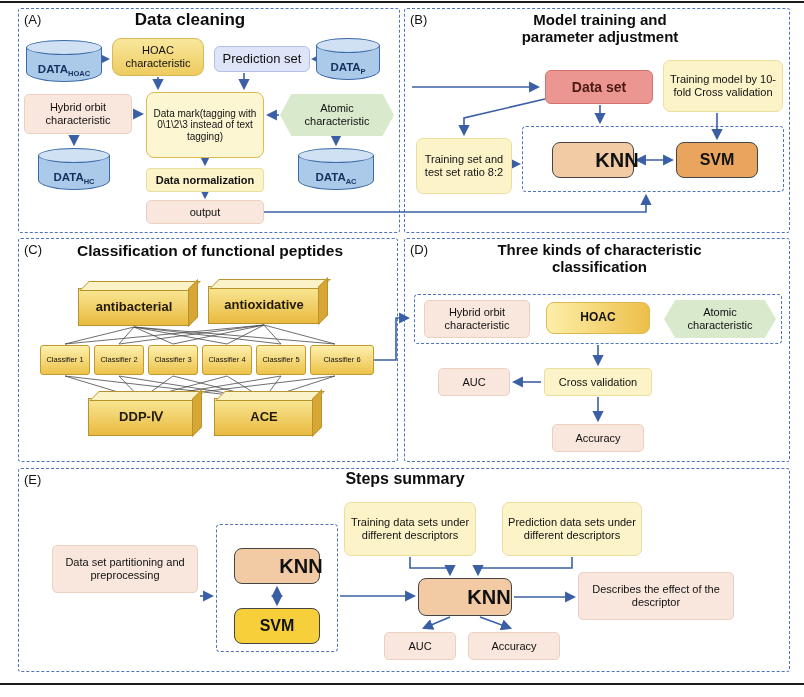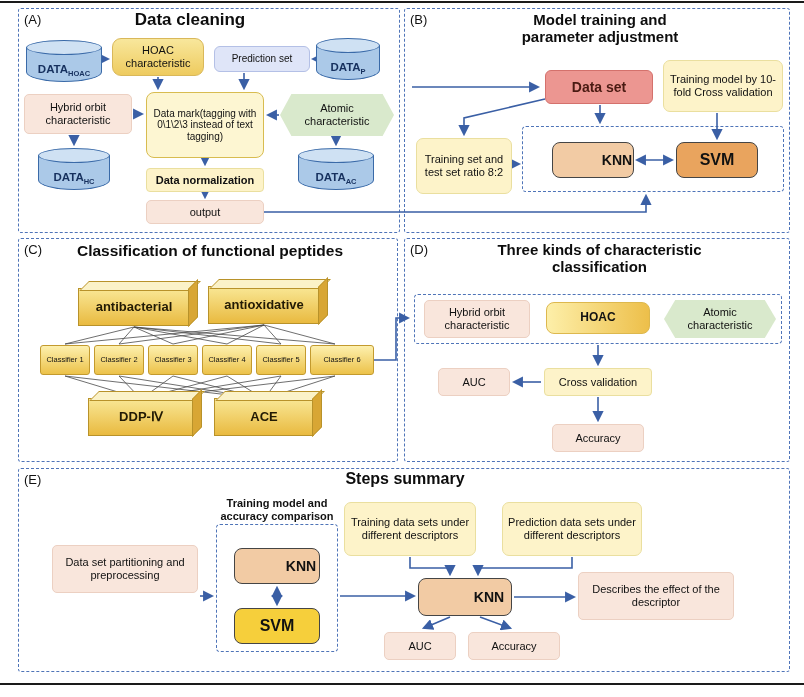--- a/index.html
+++ b/index.html
@@ -17,24 +17,24 @@
   .cyl { position:absolute; z-index:4; display:flex; align-items:center; justify-content:center; padding-top:20px; text-align:center; }
   .cyl::before { content:""; position:absolute; left:0; right:0; top:7px; bottom:0; background:#abc9e8; border:1.4px solid #3a6aa8; border-top:none; border-radius:0 0 50% 50% / 0 0 10px 10px; }
   .cyl::after { content:""; position:absolute; left:0; right:0; top:0; height:13px; background:#cfe1f3; border:1.4px solid #3a6aa8; border-radius:50%; }
   .cyl-lbl { position:relative; z-index:1; font-weight:bold; font-size:11.5px; color:#16305e; }
   .cyl-lbl sub { font-size:7.5px; }
 
   .gold { background:linear-gradient(180deg,#f8e79c,#eecb5f); border:1px solid #d9b85a; border-radius:9px; font-size:11px; }
   .paleyellow { background:#fdf3c9; border:1px solid #eadf9f; border-radius:7px; font-size:11px; }
   .ymark { background:#fdf6d2; border:1.4px solid #d8bc50; border-radius:8px; font-size:10px; padding:3px; }
   .pink { background:#f9e6dc; border:1px solid #ecd0c2; border-radius:5px; font-size:11px; }
-  .lav { background:#dfe5f8; border:1px solid #b4c0e6; border-radius:6px; font-size:10px; }
+  .lav { background:#dfe5f8; border:1px solid #b4c0e6; border-radius:6px; font-size:13px; }
   .hex { background:#d9e9cc; clip-path:polygon(10% 0,90% 0,100% 50%,90% 100%,10% 100%,0 50%); font-size:11px; padding:0 15px; }
   .redbox { background:#ec9691; border:1px solid #d4716c; border-radius:6px; font-weight:bold; font-size:14px; color:#4a1a12; }
-  .knnbox { background:#f2cba4; border:1.6px solid #454545; border-radius:8px; font-weight:bold; font-size:14px;padding-left:48px; }
+  .knnbox { background:#f2cba4; border:1.6px solid #454545; border-radius:8px; font-weight:bold; font-size:20px;padding-left:48px; }
   .svmO { background:#e9a45e; border:1.6px solid #454545; border-radius:8px; font-weight:bold; font-size:16px; }
   .svmG { background:#f6cf3b; border:1.6px solid #454545; border-radius:8px; font-weight:bold; font-size:16px; }
   .hoacD { background:linear-gradient(90deg,#fdefa9,#edbf4a); border:1px solid #ddb84e; border-radius:8px; font-size:12px; font-weight:bold; }
 
   .box3d { z-index:4; background:linear-gradient(180deg,#f9e795,#e9ba40); border:1px solid #b8922a; font-weight:bold; font-size:13px; color:#221a04; }
   .box3d::before { content:""; position:absolute; left:0; top:-8px; width:100%; height:8px; background:#fbf2c8; border:1px solid #b8922a; transform:skewX(-45deg); transform-origin:0 100%; }
   .box3d::after { content:""; position:absolute; right:-9px; top:0; width:8px; height:100%; background:#d8a634; border:1px solid #b8922a; transform:skewY(-45deg); transform-origin:0 0; }
   .cls { z-index:4; background:linear-gradient(180deg,#fdf0ae,#ecc24a); border:1px solid #c39a2e; border-radius:3px; font-size:7.5px; line-height:1.1; padding:1px; }
 </style>
 </head>
@@ -171,21 +171,20 @@
   <div class="node pink" style="left:424px;top:300px;width:106px;height:38px;">Hybrid orbit characteristic</div>
   <div class="node hoacD" style="left:546px;top:302px;width:104px;height:32px;">HOAC</div>
   <div class="node hex" style="left:664px;top:300px;width:112px;height:38px;">Atomic characteristic</div>
   <div class="node pink" style="left:438px;top:368px;width:72px;height:28px;">AUC</div>
   <div class="node paleyellow" style="left:544px;top:368px;width:108px;height:28px;border-radius:4px;">Cross validation</div>
   <div class="node pink" style="left:552px;top:424px;width:92px;height:28px;">Accuracy</div>
 
   <div class="ptag" style="left:24px;top:472px;">(E)</div>
   <div class="ptitle" style="left:30px;top:470px;width:750px;font-size:16px;">Steps summary</div>
 
-  <div class="blabel" style="left:207px;top:497px;width:140px;">Training model and accuracy comparison</div>
   <div class="inner-dash" style="left:216px;top:524px;width:122px;height:128px;"></div>
   <div class="node knnbox" style="left:234px;top:548px;width:86px;height:36px;">KNN</div>
   <div class="node svmG" style="left:234px;top:608px;width:86px;height:36px;">SVM</div>
   <div class="node paleyellow" style="left:344px;top:502px;width:132px;height:54px;">Training data sets under different descriptors</div>
   <div class="node paleyellow" style="left:502px;top:502px;width:140px;height:54px;">Prediction data sets under different descriptors</div>
   <div class="node pink" style="left:52px;top:545px;width:146px;height:48px;">Data set partitioning and preprocessing</div>
   <div class="node knnbox" style="left:418px;top:578px;width:94px;height:38px;">KNN</div>
   <div class="node pink" style="left:578px;top:572px;width:156px;height:48px;">Describes the effect of the descriptor</div>
   <div class="node pink" style="left:384px;top:632px;width:72px;height:28px;">AUC</div>
   <div class="node pink" style="left:468px;top:632px;width:92px;height:28px;">Accuracy</div>

